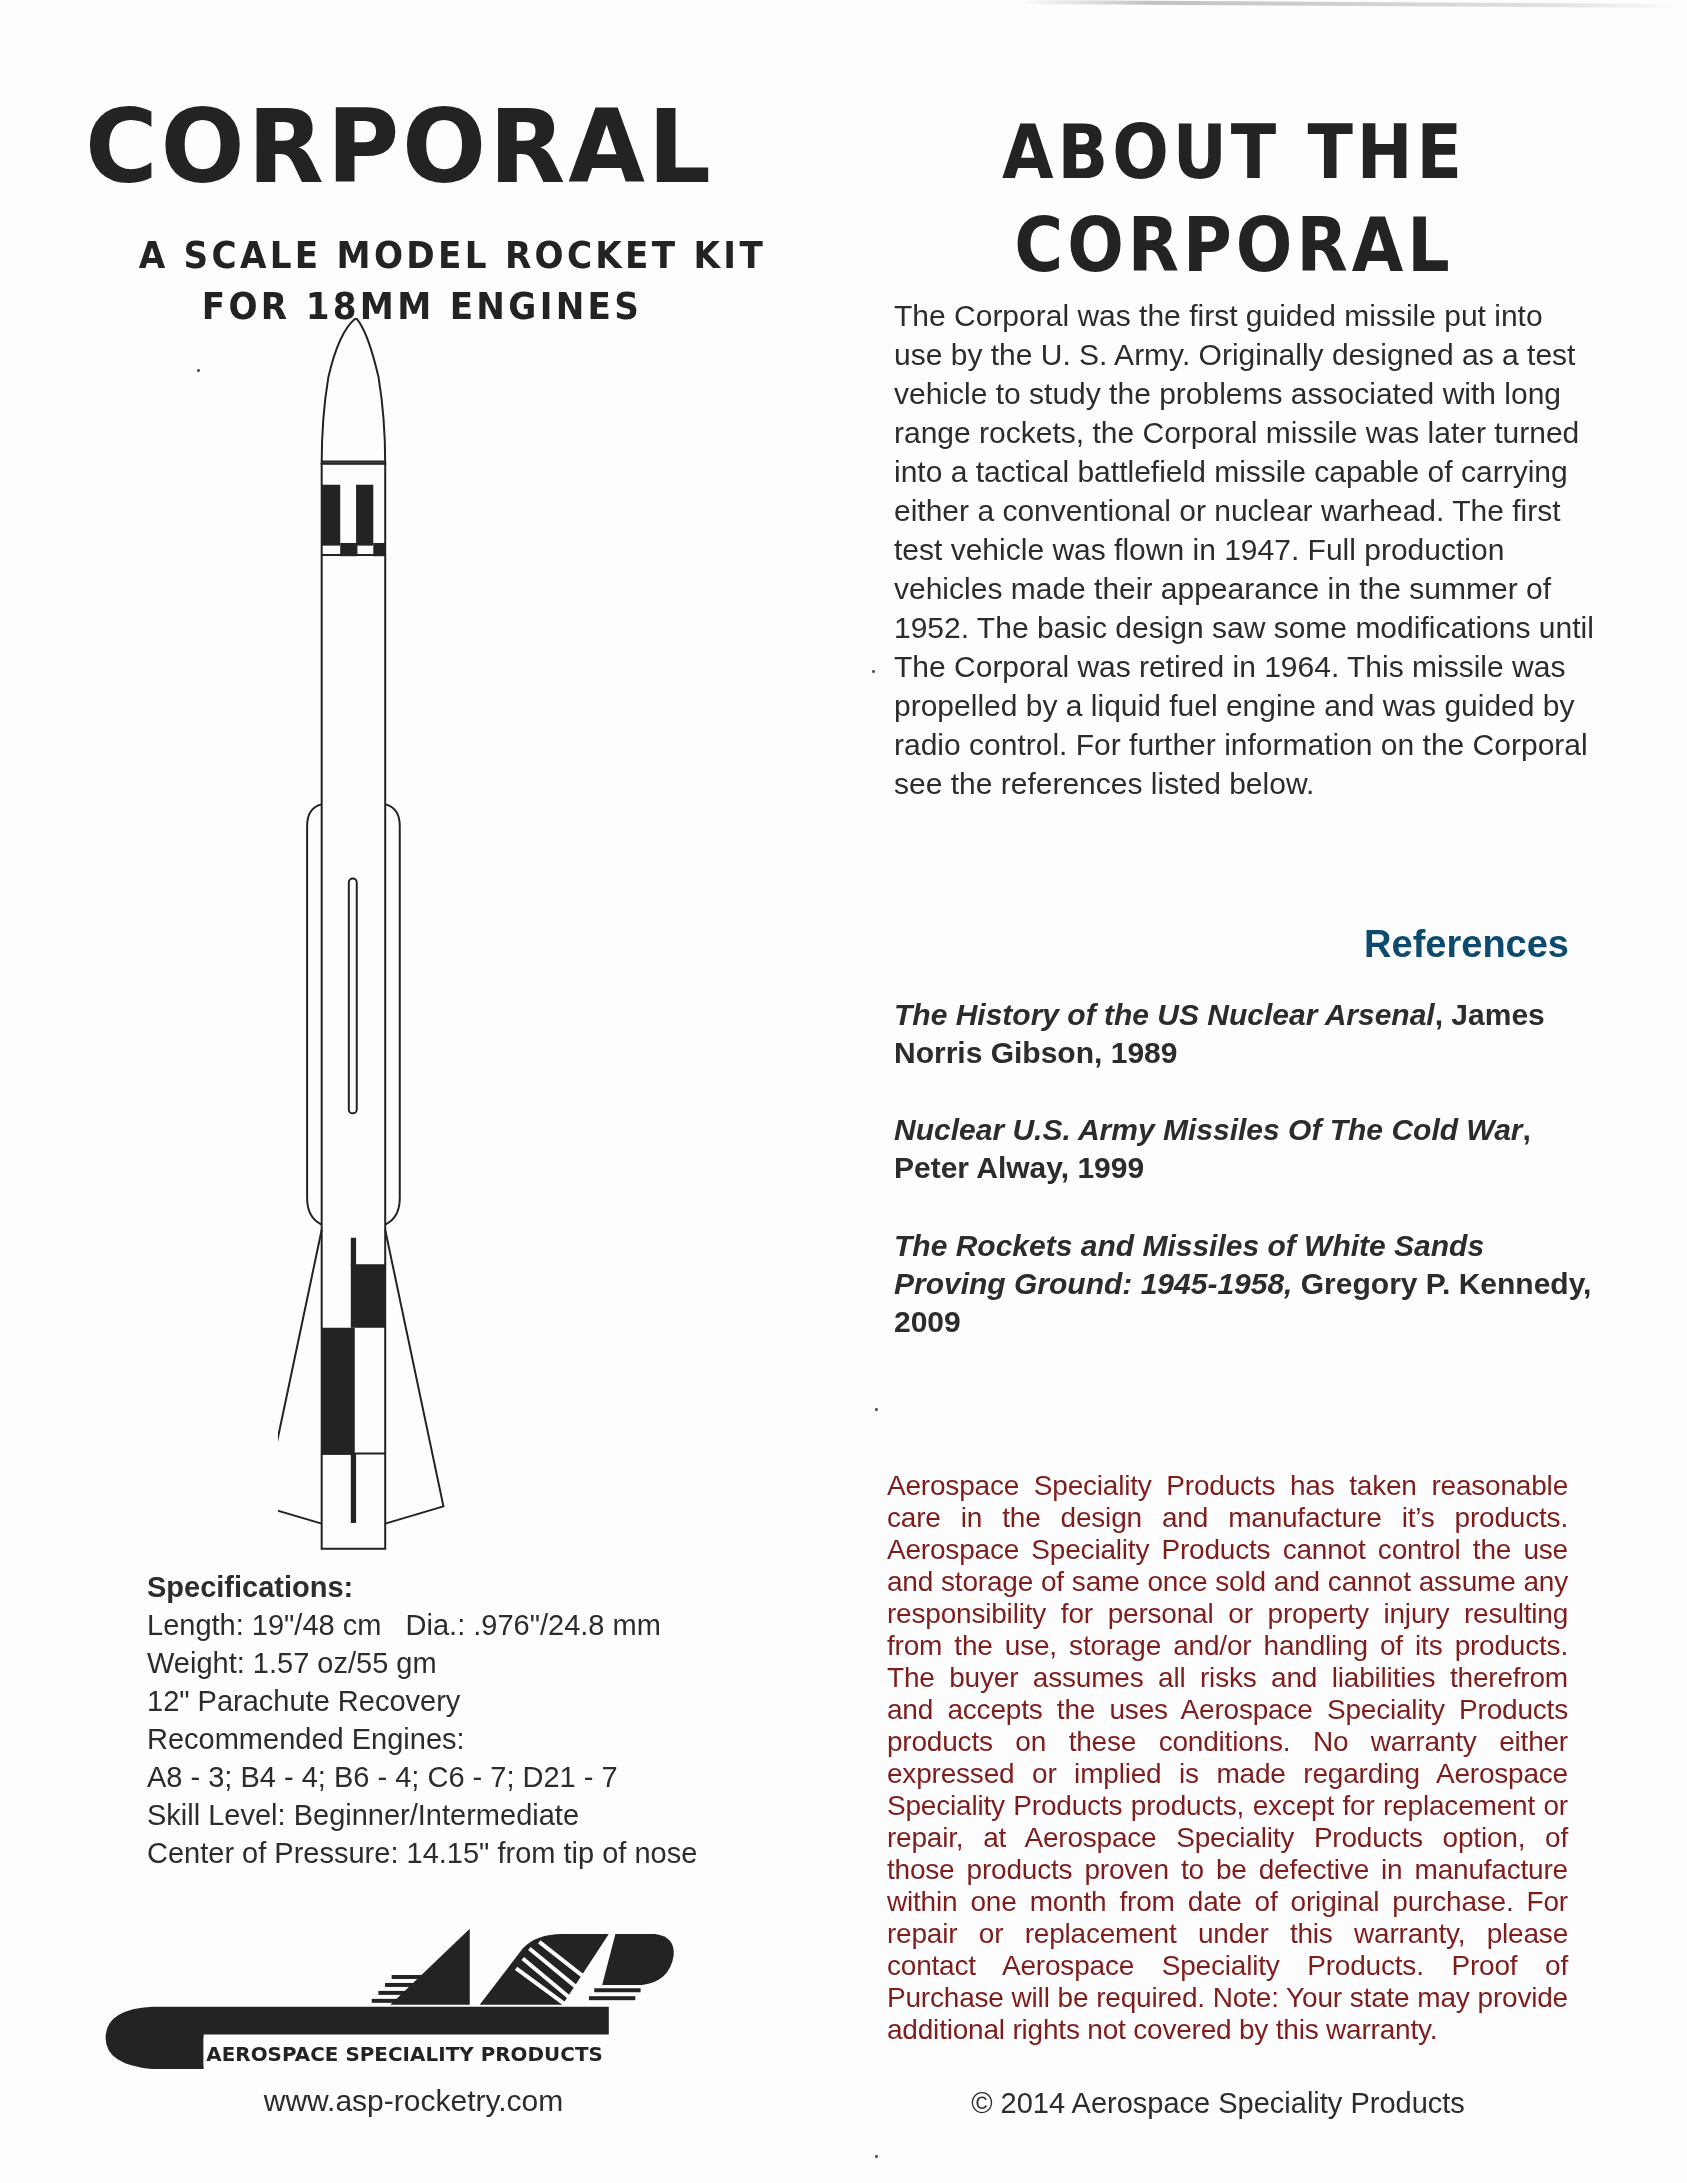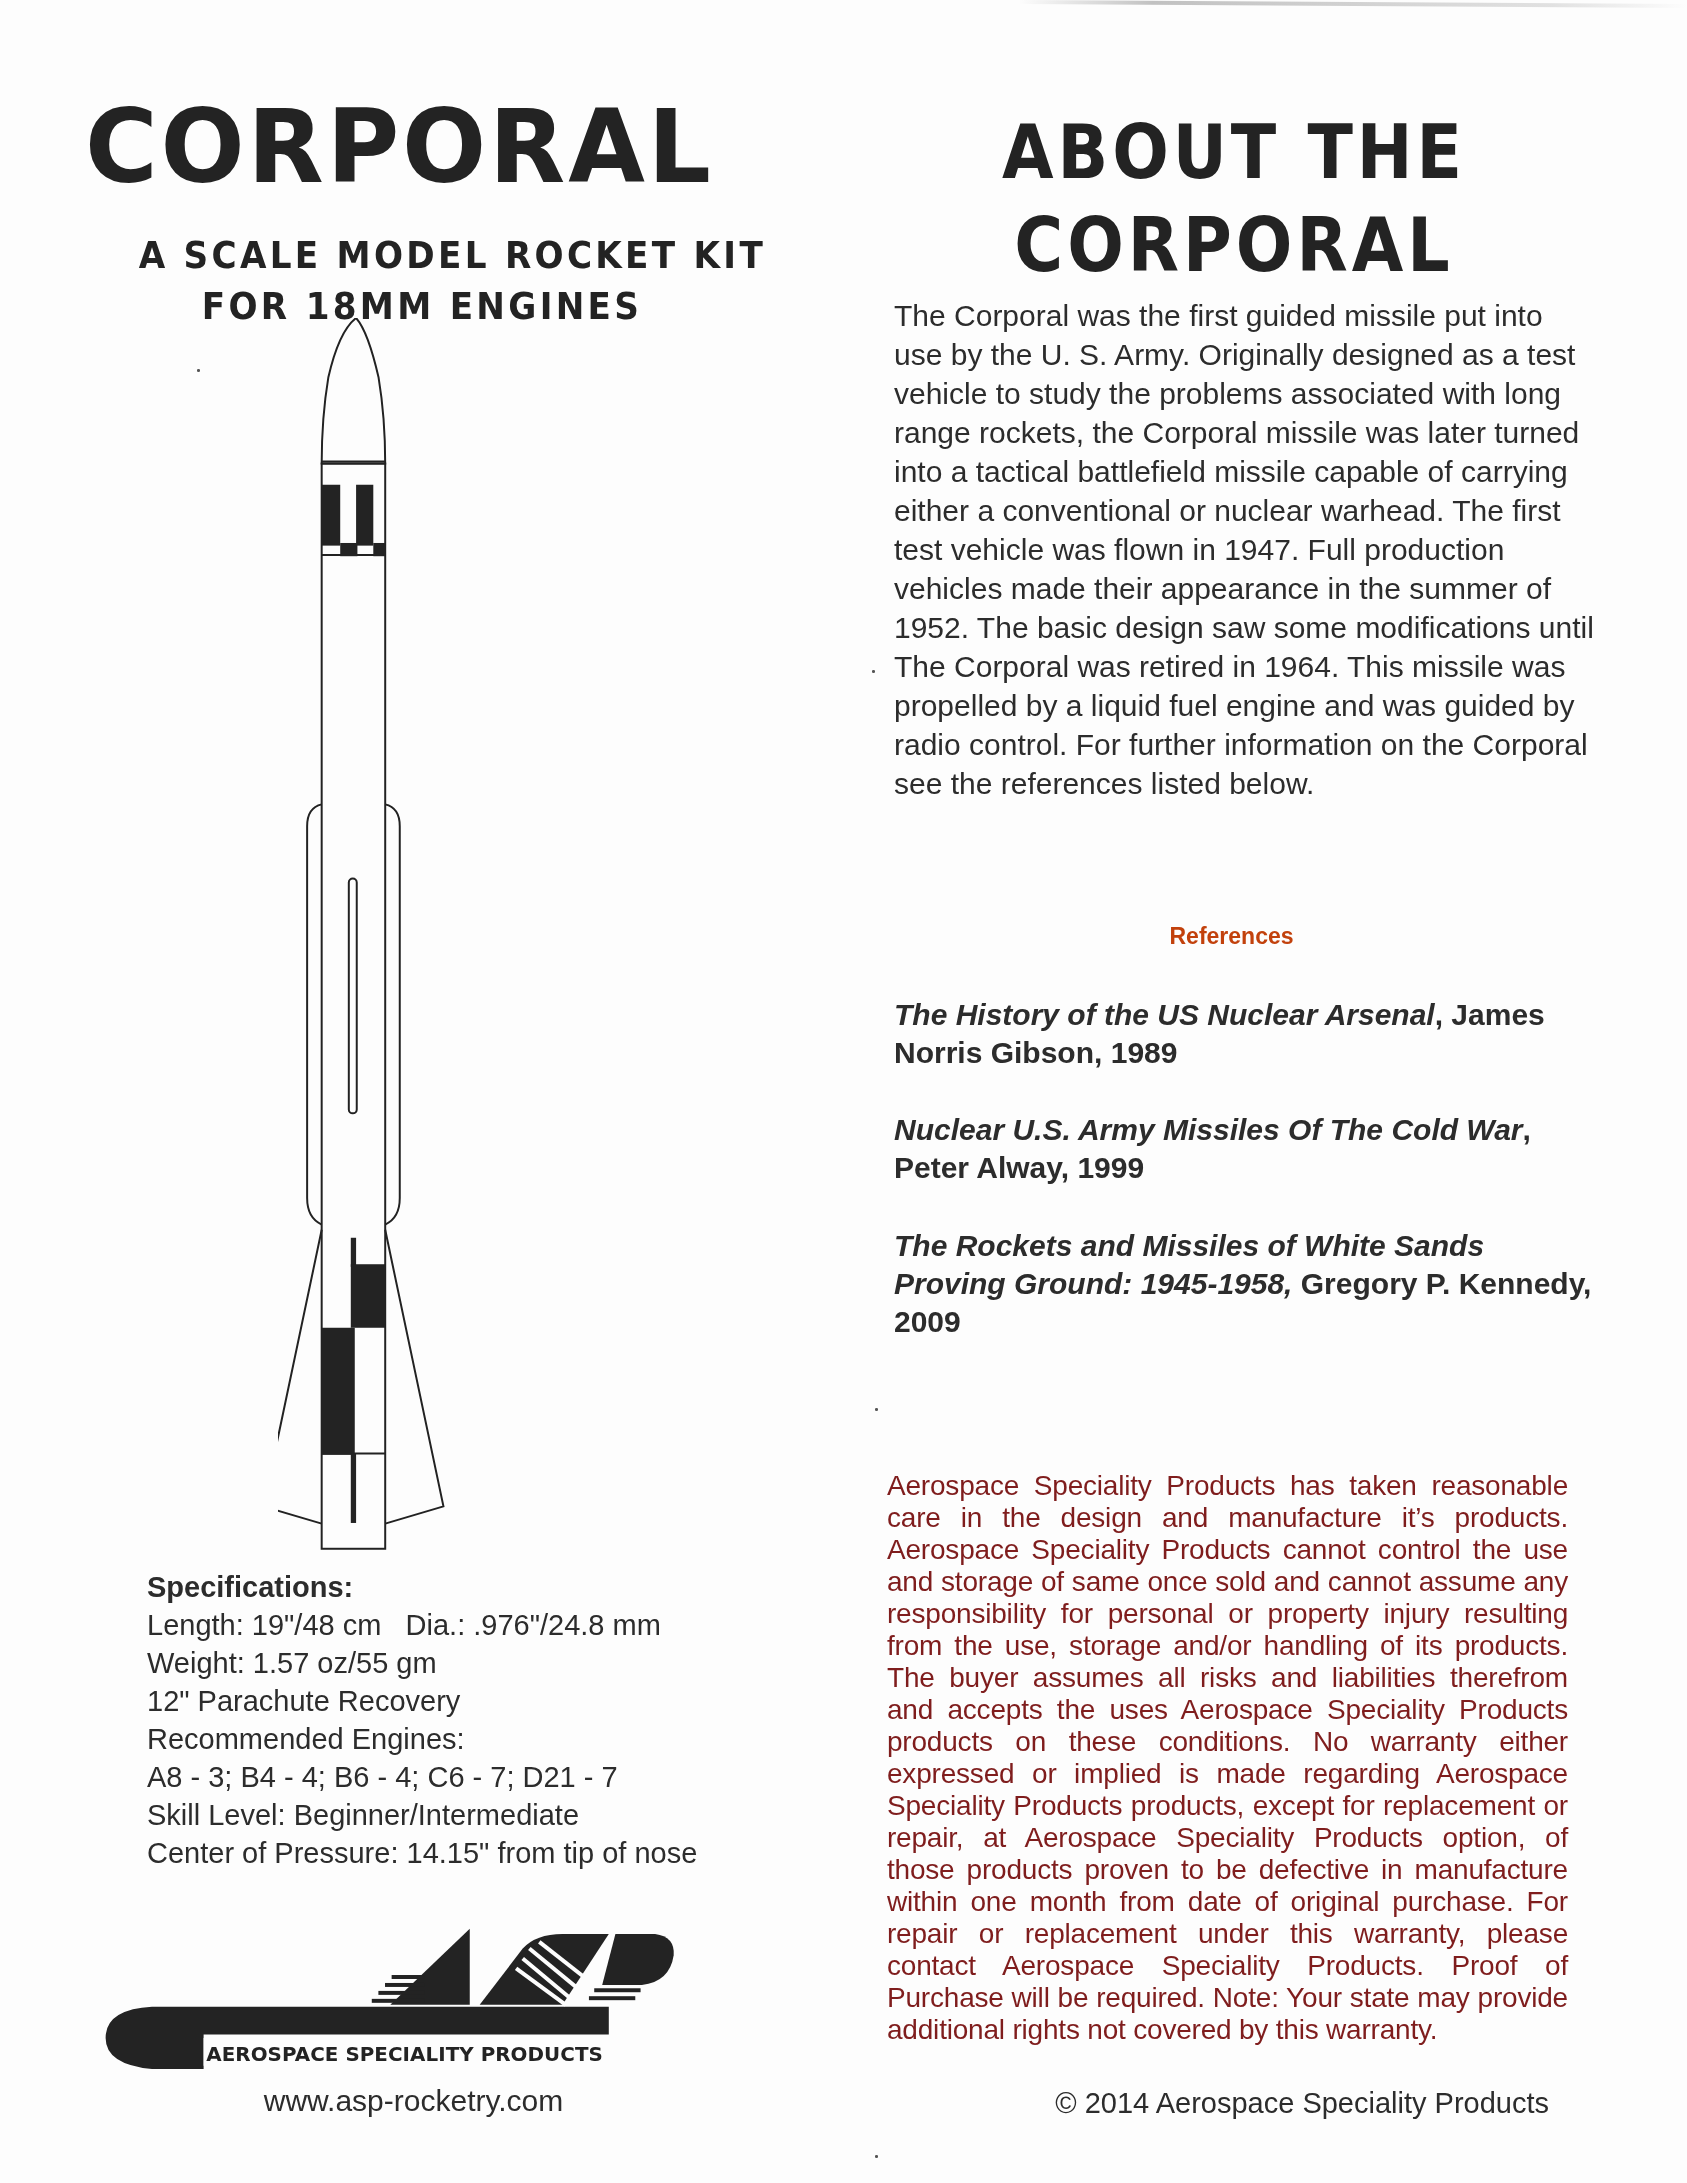--- a/index.html
+++ b/index.html
@@ -36,34 +36,34 @@
       font-size: 74px; line-height: 93px; letter-spacing: 4px;
     }
     .rocket {
       position: absolute; left: 278px; top: 318px; width: 225px; height: 1244px;
     }
     .about {
       position: absolute; left: 894px; top: 296px; width: 701px;
       font-size: 30px; line-height: 39px; color: #2c2c2c;
     }
     .refs-heading {
-      position: absolute; left: 894px; top: 923px; width: 675px; text-align: center;
-      font-size: 23px; font-weight: bold; color: #c2410c;
+      position: absolute; left: 894px; top: 923px; width: 675px; text-align: right;
+      font-size: 38px; font-weight: bold; color: #0c4a6e;
     }
     .ref {
       position: absolute; left: 894px; width: 701px; font-size: 30px; line-height: 38px; color: #2c2c2c; font-weight: bold;
     }
     .ref i { font-style: italic; }
     .warranty {
       position: absolute; left: 887px; top: 1470px; width: 681px;
       font-size: 28px; line-height: 32px; text-align: justify; color: #7f1d1d;
       letter-spacing: -0.2px;
     }
     .copyright {
-      position: absolute; left: 887px; top: 2087px; width: 662px; text-align: right;
+      position: absolute; left: 887px; top: 2087px; width: 662px; text-align: center;
       font-size: 29px; color: #2c2c2c;
     }
     .specs {
       position: absolute; left: 99px; top: 1568px; width: 662px;
       font-size: 29px; line-height: 38px; color: #2c2c2c; margin-left: 48px;
     }
     .specs .head { font-weight: bold; font-size: 29px; }
     .logo {
       position: absolute; left: 99px; top: 1922px; width: 576px; height: 159px;
     }

